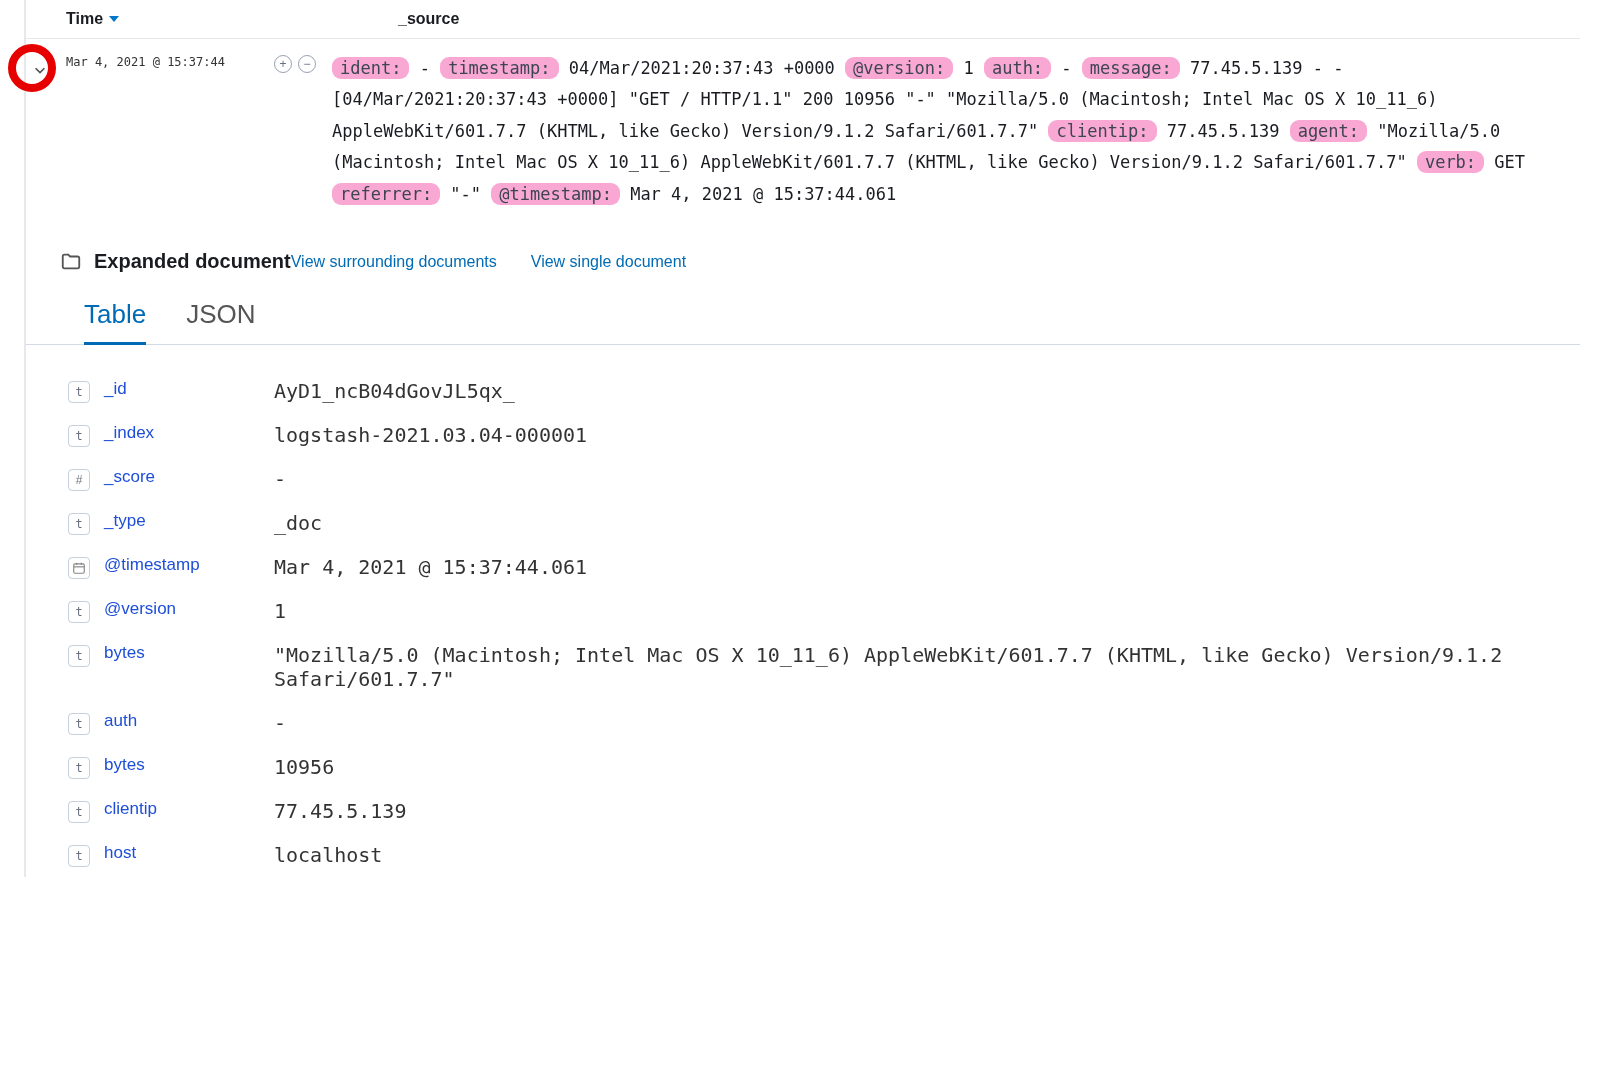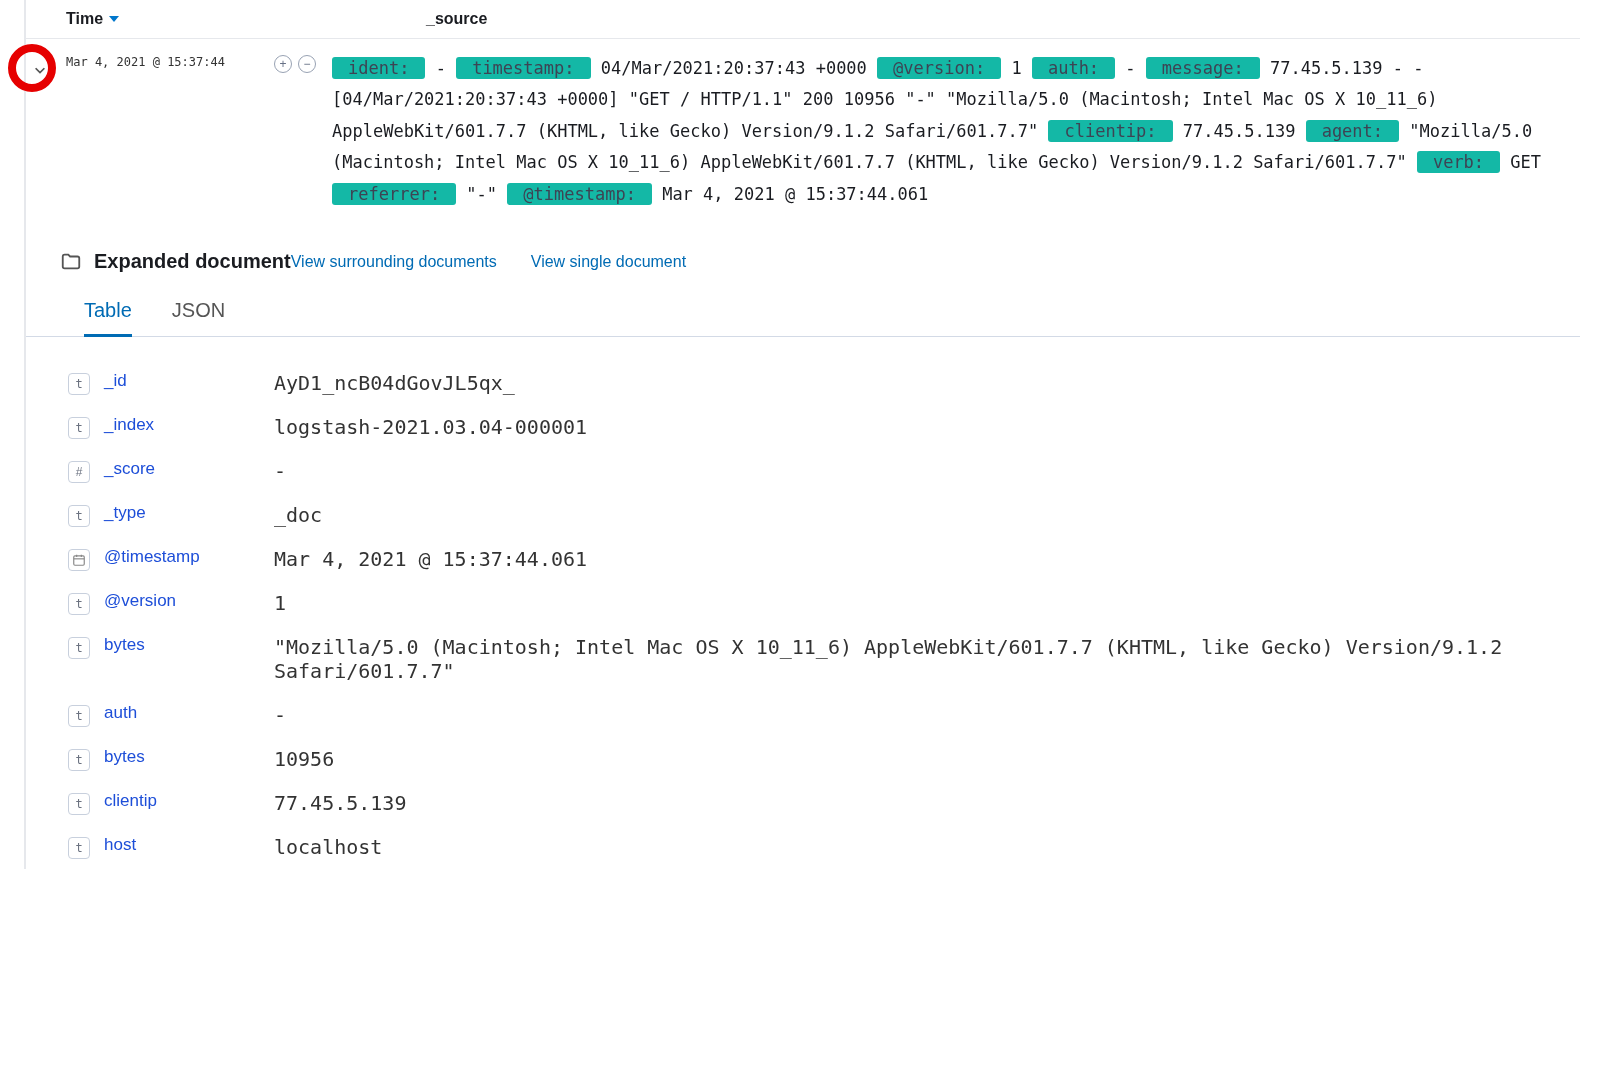--- a/index.html
+++ b/index.html
@@ -14,21 +14,20 @@
   .container {
     border-left: 2px solid #e6e8ec;
     margin-left: 4px;
     position: relative;
   }
   .header-row {
     display: flex;
     align-items: center;
     padding: 10px 0 10px 40px;
     border-bottom: 1px solid #e6e8ec;
-    gap: 28px;
   }
   .col-time-h { font-weight: 700; display:flex; align-items:center; gap:6px; min-width:260px; }
   .col-source-h { font-weight: 700; margin-left: 72px; }
   .sort-caret {
     width:0; height:0; border-left:5px solid transparent; border-right:5px solid transparent;
     border-top:6px solid #0077cc; display:inline-block;
   }
   .doc-row {
     display: flex;
     align-items: flex-start;
@@ -49,24 +48,24 @@
   }
   .source-cell {
     flex:1;
     font-family: "SFMono-Regular", Consolas, "Menlo", monospace;
     font-size: 17px;
     line-height: 1.85;
     color: #1a1c21;
     word-break: break-word;
   }
   .fkey {
-    background:#14b8a6;
+    background:#f9a8d4;
     color:#3d4454;
-    padding: 1px 16px;
-    border-radius:3px;
+    padding: 1px 8px;
+    border-radius:9px;
   }
   .red-ring {
     position:absolute;
     left:-18px;
     top:44px;
     width:48px; height:48px;
     border:8px solid #e60000;
     border-radius:50%;
     z-index:10;
   }
@@ -88,21 +87,21 @@
   .exp-title { display:flex; align-items:center; gap:12px; font-weight:700; font-size:20px;}
   .folder-icon { width:22px; height:22px; color:#555;}
   .exp-links { display:flex; gap:34px; }
   .exp-links span { color:#006bb4; font-size:16px; cursor:pointer; }
   .tabs {
     display:flex; gap:40px;
     padding: 26px 34px 0 58px;
     border-bottom:1px solid #d3dae6;
   }
   .tab {
-    font-size:20px; color:#555; padding-bottom:12px; cursor:pointer;
+    font-size:26px; color:#555; padding-bottom:12px; cursor:pointer;
   }
   .tab.active { color:#006bb4; border-bottom:3px solid #006bb4; margin-bottom:-1px; font-weight:500;}
   .fields {
     padding: 24px 34px 0 42px;
   }
   .field-row {
     display:flex;
     align-items:flex-start;
     padding: 10px 0;
   }

